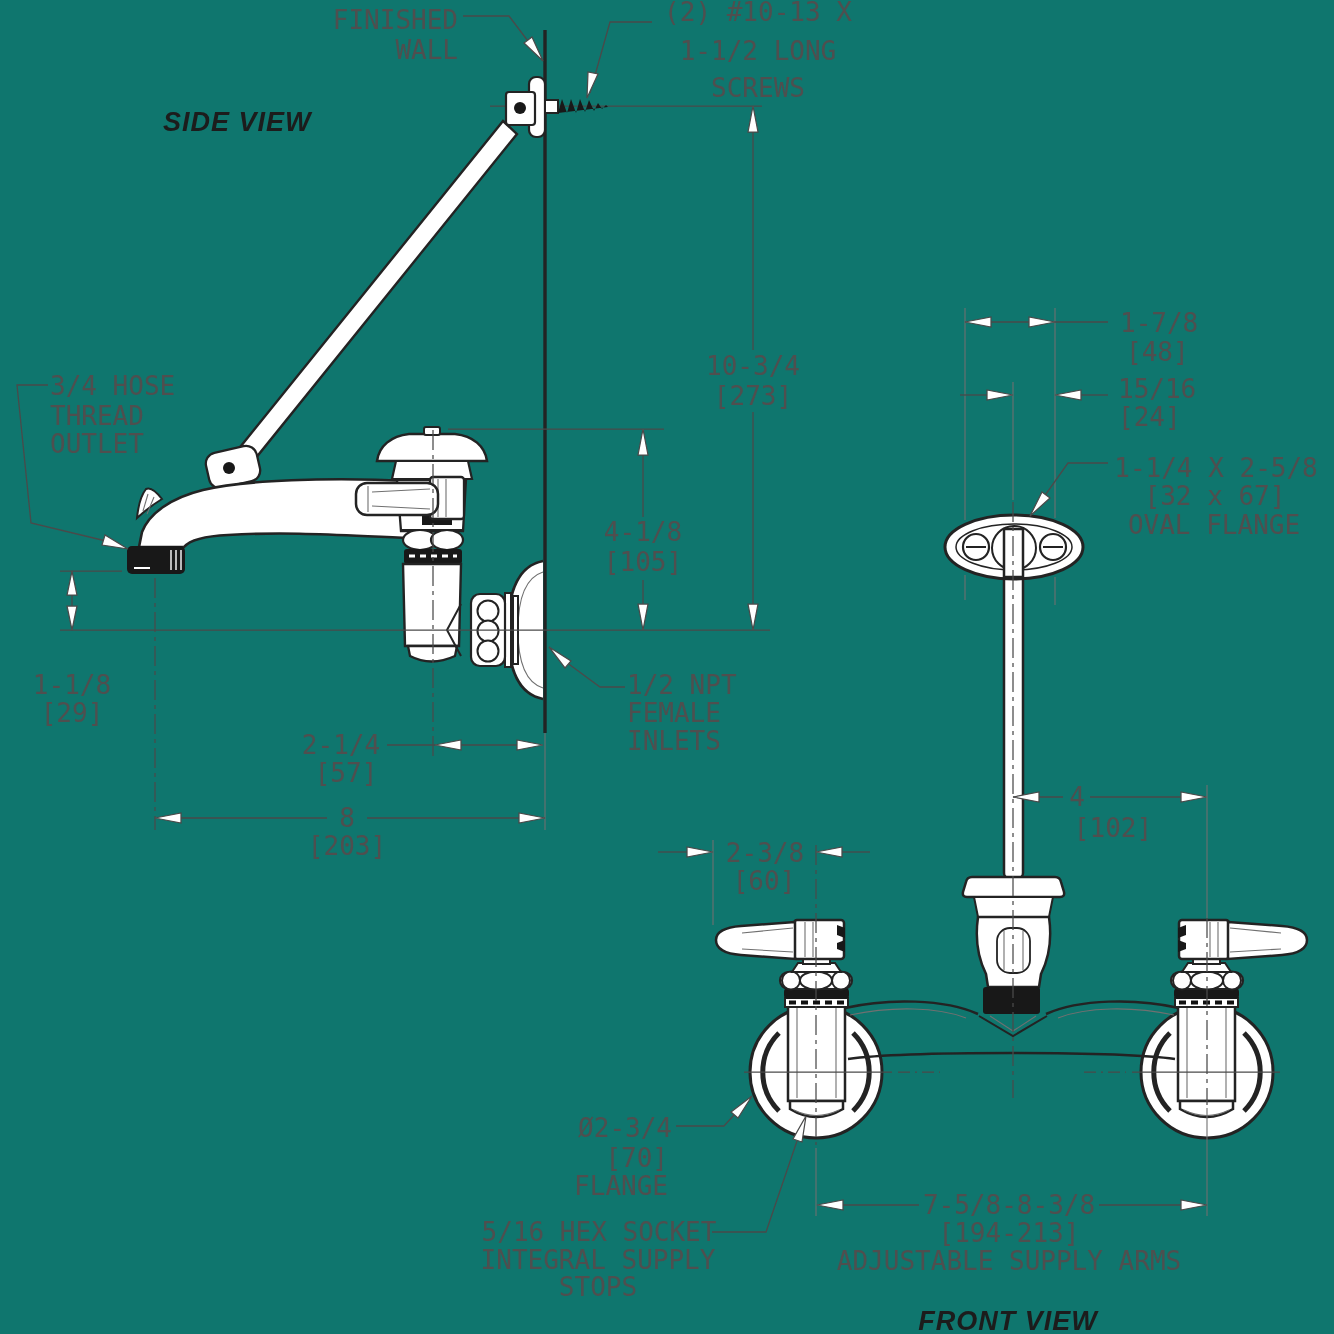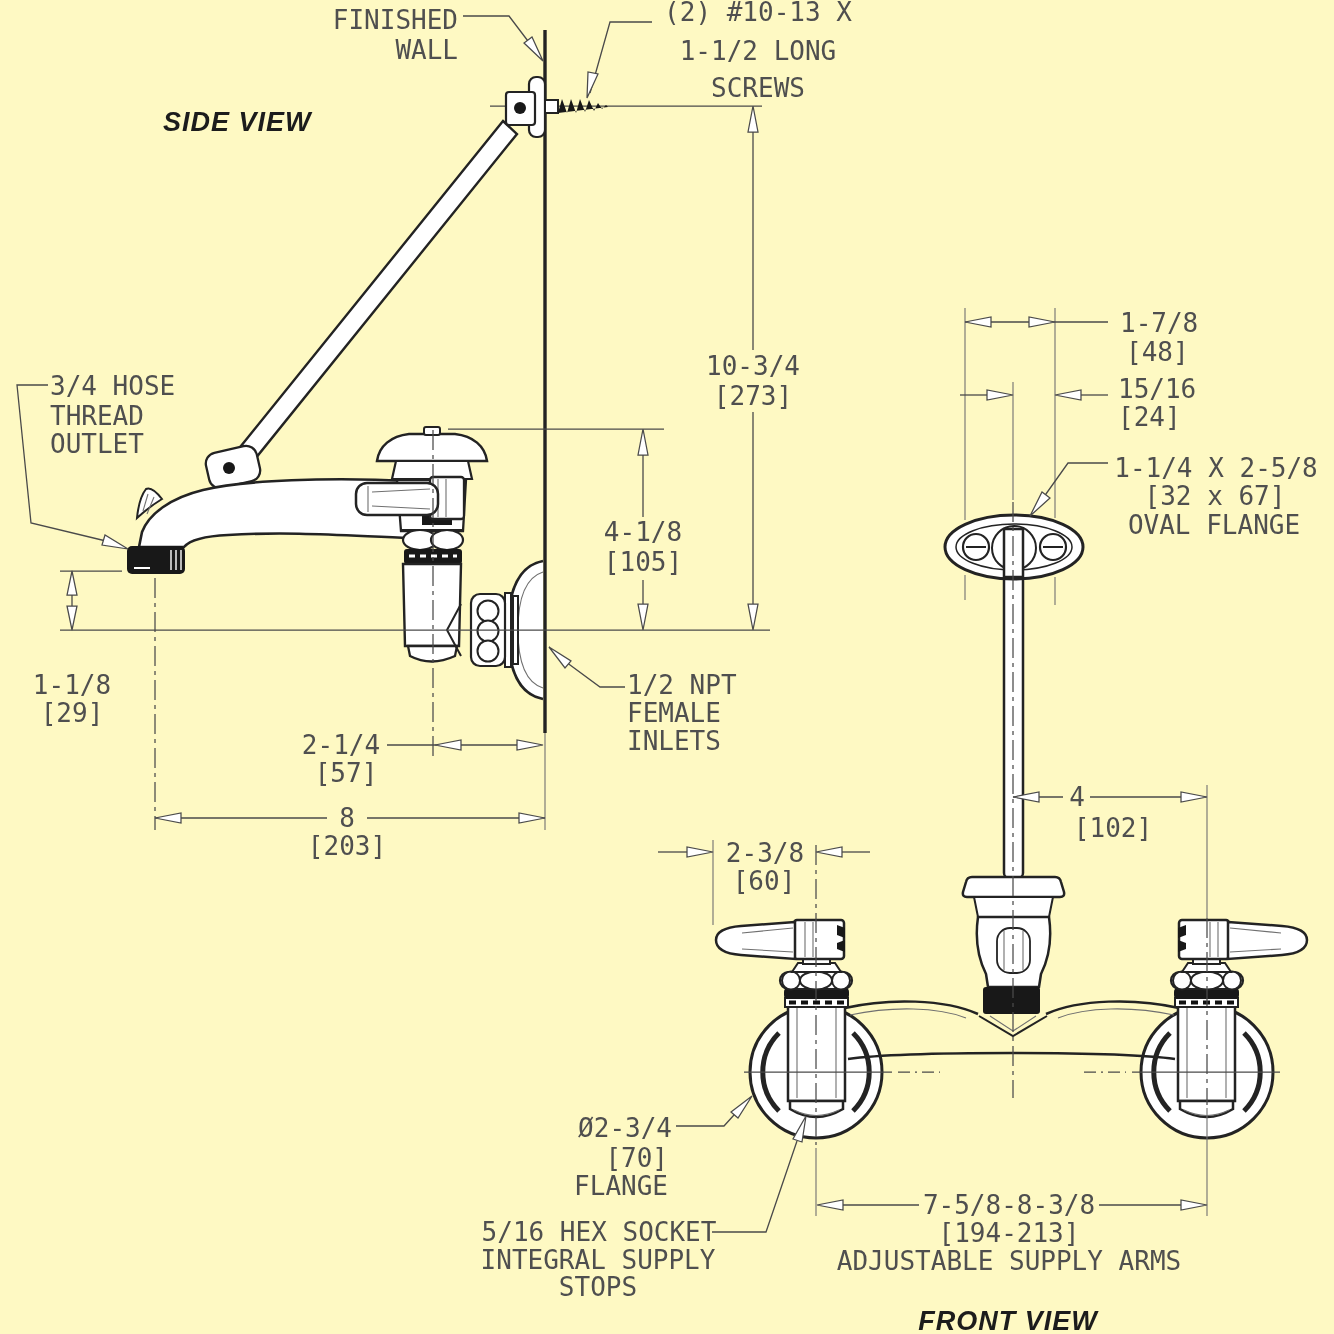--- a/index.html
+++ b/index.html
@@ -1,16 +1,16 @@
 <!DOCTYPE html>
 <html><head>
 <meta charset="utf-8">
 <style>
   html,body{margin:0;padding:0;background:#ffffff;}
-  #stage{position:relative;width:1334px;height:1334px;background:#fef9c3;overflow:hidden;}
+  #stage{position:relative;width:1334px;height:1334px;background:#0f766e;overflow:hidden;}
   svg{display:block;}
   .cad{font-family:"DejaVu Sans Mono",monospace;font-size:26px;fill:#4f4f4f;}
   .title{font-family:"Liberation Sans",sans-serif;font-weight:bold;font-style:italic;font-size:27px;fill:#1c1c1c;letter-spacing:1px;}
   .fillw{fill:#ffffff;stroke:#232323;}
   .ln{fill:none;stroke:#232323;}
   .blk{fill:#181818;stroke:none;}
   .thin{stroke:#707070;stroke-width:1.1;fill:none;}
   .cl{stroke:#4a4a4a;stroke-width:1.25;fill:none;}
   .dim{stroke:#4a4a4a;stroke-width:1.3;fill:none;}
   .arrow{fill:#ffffff;stroke:#4a4a4a;stroke-width:1.25;}

